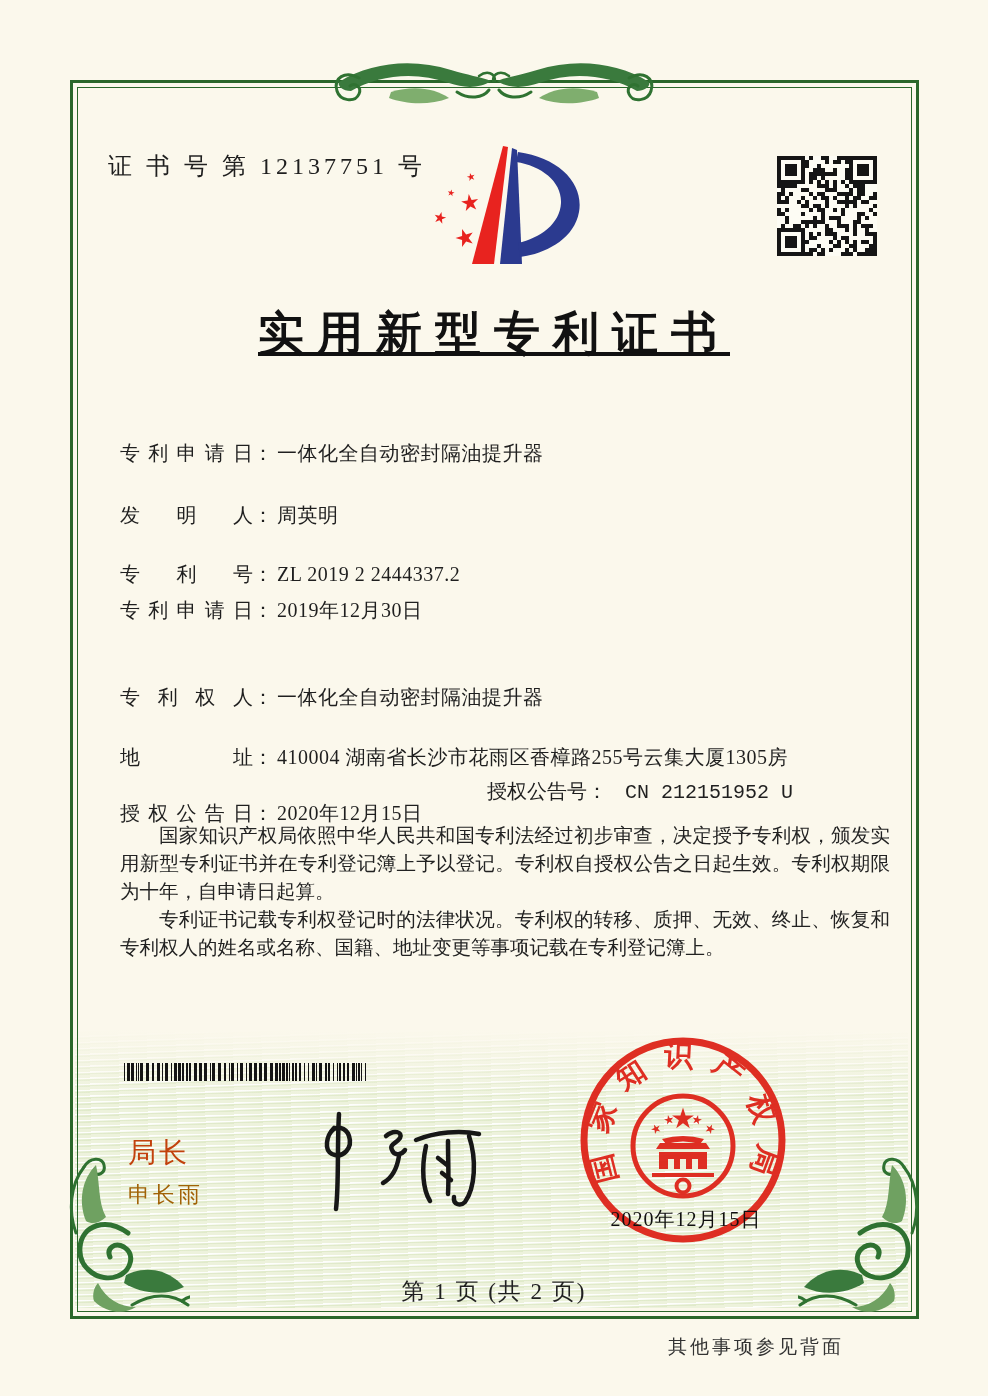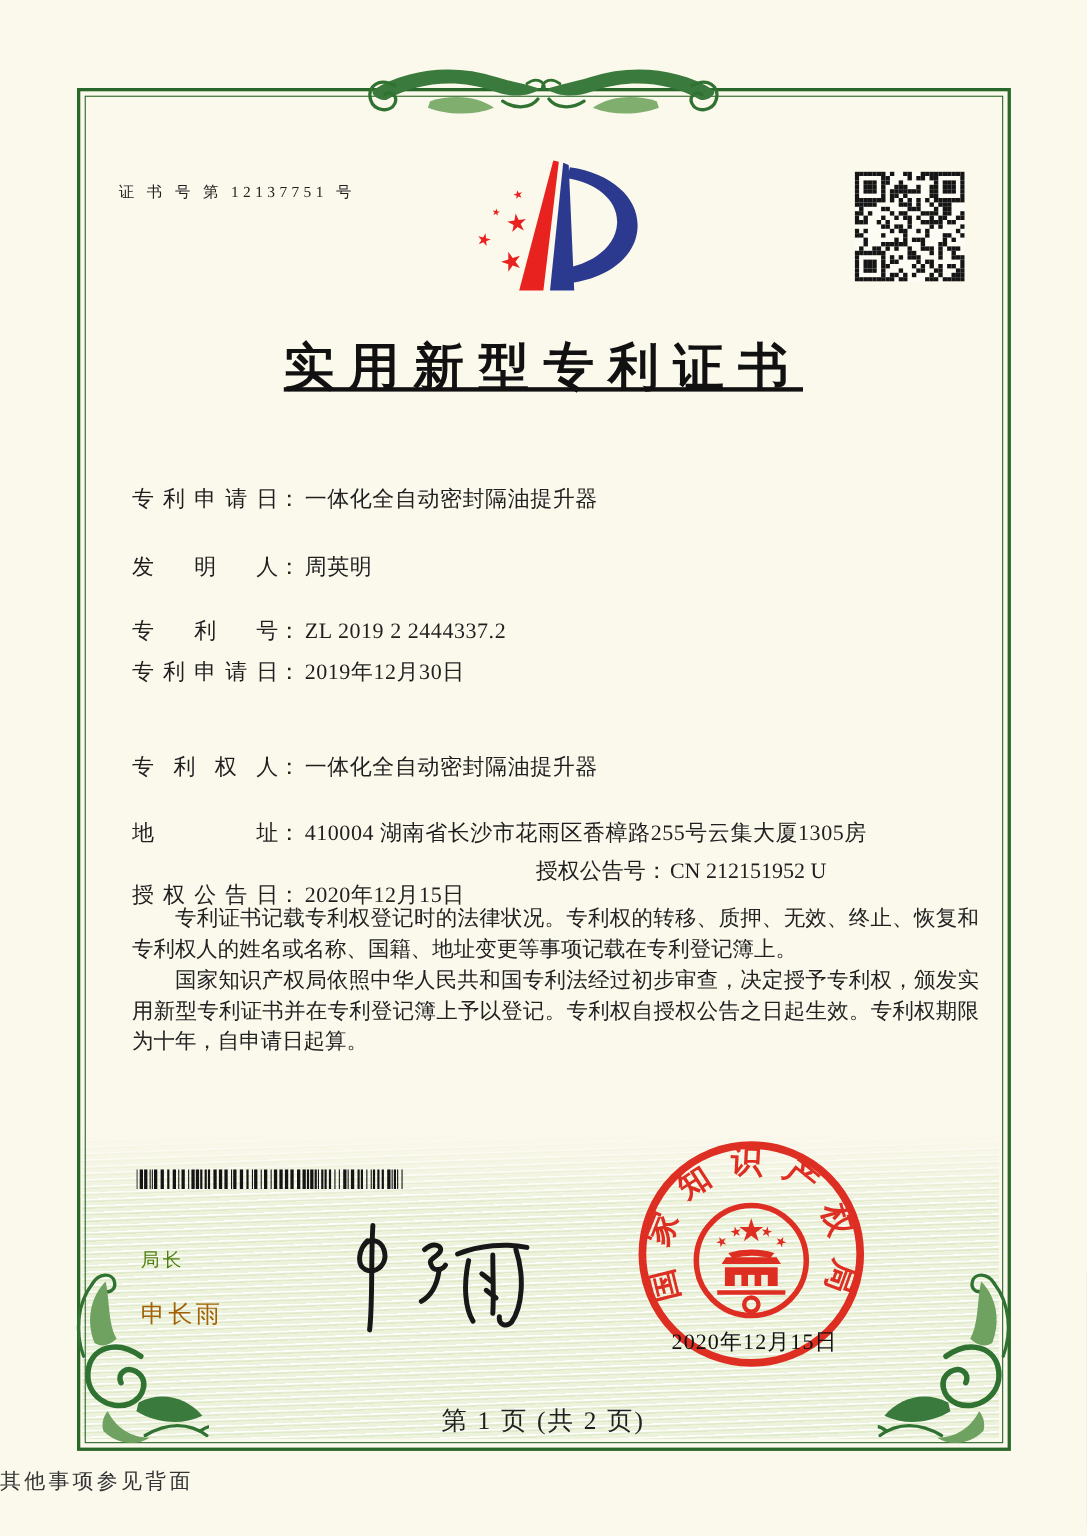--- a/index.html
+++ b/index.html
@@ -12,41 +12,41 @@
   
   .frame{position:absolute; left:70px; top:80px; width:843px; height:1233px;
          border:3px solid #2a672a; z-index:1;}
   .frame-inner{position:absolute; inset:4px; border:1px solid #2a672a;}
   
   .band{position:absolute; left:75px; top:1030px; width:833px; height:278px; z-index:0;
         background-color:#edf2dc;
         background-image:
           linear-gradient(to bottom, #fbf8ec 0, rgba(251,248,236,0) 70px),
           repeating-linear-gradient(178deg, rgba(255,255,255,.9) 0 1px, rgba(214,228,188,.55) 2px 3px, rgba(255,255,255,0) 3px 6px);}
-  .certno{position:absolute; left:108px; top:166px; font-size:14px; letter-spacing:4px;}
+  .certno{position:absolute; left:108px; top:150px; font-size:24px; letter-spacing:4px;}
   .title{position:absolute; left:0; top:303px; width:988px; text-align:center;
          font-size:46px; font-weight:bold; letter-spacing:13px; color:#111;text-decoration:underline;}
   .row{position:absolute; left:120px; font-size:20px; white-space:nowrap;}
   .row .lab{display:inline-block; width:133px; text-align:justify; text-align-last:justify; vertical-align:bottom;}
   .row .col{display:inline-block;}
   .row .val{display:inline-block; margin-left:4px; letter-spacing:.5px;margin-top:22px;}
   .row2{position:absolute; left:487px; font-size:20px; white-space:nowrap;}
   .row2 .lab{display:inline-block;}
-  .row2 .val{display:inline-block; margin-left:2px;}
+  .row2 .val{display:inline-block; margin-left:18px;font-family:Liberation Mono, monospace;}
   .paras{position:absolute; left:120px; top:822px; width:770px; font-size:19.5px;
          line-height:28px; text-align:justify; color:#222;}
   .paras p{margin:0; text-indent:2em;}
-  .director{position:absolute; left:128px; top:1134px; font-size:17px; letter-spacing:3px;
-            font-family:"Liberation Sans","DejaVu Sans",sans-serif; color:#4d7c0f;}
+  .director{position:absolute; left:128px; top:1134px; font-size:28px; letter-spacing:3px;
+            font-family:"Liberation Sans","DejaVu Sans",sans-serif; color:#c2410c;}
   .director-name{position:absolute; left:128px; top:1180px; font-size:22px; letter-spacing:3px;
             font-family:"Liberation Sans","DejaVu Sans",sans-serif; color:#a16207;}
   .seal-date{position:absolute; left:586px; top:1206px; width:200px; font-size:20px;
              letter-spacing:1px; color:#101010; z-index:4; text-align:center;}
   .pagenum{position:absolute; left:0; top:1276px; width:988px; text-align:center; font-size:23px; letter-spacing:2px;}
-  .backnote{position:absolute; left:0; top:1334px; width:828px; text-align:left; font-size:19px; letter-spacing:3px; color:#333;}
+  .backnote{position:absolute; left:16px; top:1334px; width:828px; text-align:right; font-size:19px; letter-spacing:3px; color:#333;}
   .abs{position:absolute;}
   svg{display:block;}
 </style>
 </head>
 <body>
 
 <div class="page">
 
   <div class="band"></div>
 
@@ -446,22 +446,22 @@
     <span class="lab">地址</span><span class="col">：</span><span class="val">410004 湖南省长沙市花雨区香樟路255号云集大厦1305房</span>
   </div>
   <div class="row" style="top:778px;">
     <span class="lab">授权公告日</span><span class="col">：</span><span class="val">2020年12月15日</span>
   </div>
   <div class="row2" style="top:778px;">
     <span class="lab">授权公告号</span><span class="col">：</span><span class="val">CN 212151952 U</span>
   </div>
 
   <div class="paras">
+    <p>国家知识产权局依照中华人民共和国专利法经过初步审查，决定授予专利权，颁发实用新型专利证书并在专利登记簿上予以登记。专利权自授权公告之日起生效。专利权期限为十年，自申请日起算。</p>
     <p>专利证书记载专利权登记时的法律状况。专利权的转移、质押、无效、终止、恢复和专利权人的姓名或名称、国籍、地址变更等事项记载在专利登记簿上。</p>
-    <p>国家知识产权局依照中华人民共和国专利法经过初步审查，决定授予专利权，颁发实用新型专利证书并在专利登记簿上予以登记。专利权自授权公告之日起生效。专利权期限为十年，自申请日起算。</p>
   </div>
 
   <div class="abs" style="left:124px; top:1063px; z-index:2;">
     <svg width="245" height="18" viewBox="0 0 245 18">
         <g id="bcg" fill="#141414">
           <rect x="0" y="0" width="1" height="18"></rect>
           <rect x="3" y="0" width="3" height="18"></rect>
           <rect x="7" y="0" width="3" height="18"></rect>
           <rect x="12" y="0" width="1" height="18"></rect>
           <rect x="14" y="0" width="1" height="18"></rect>

